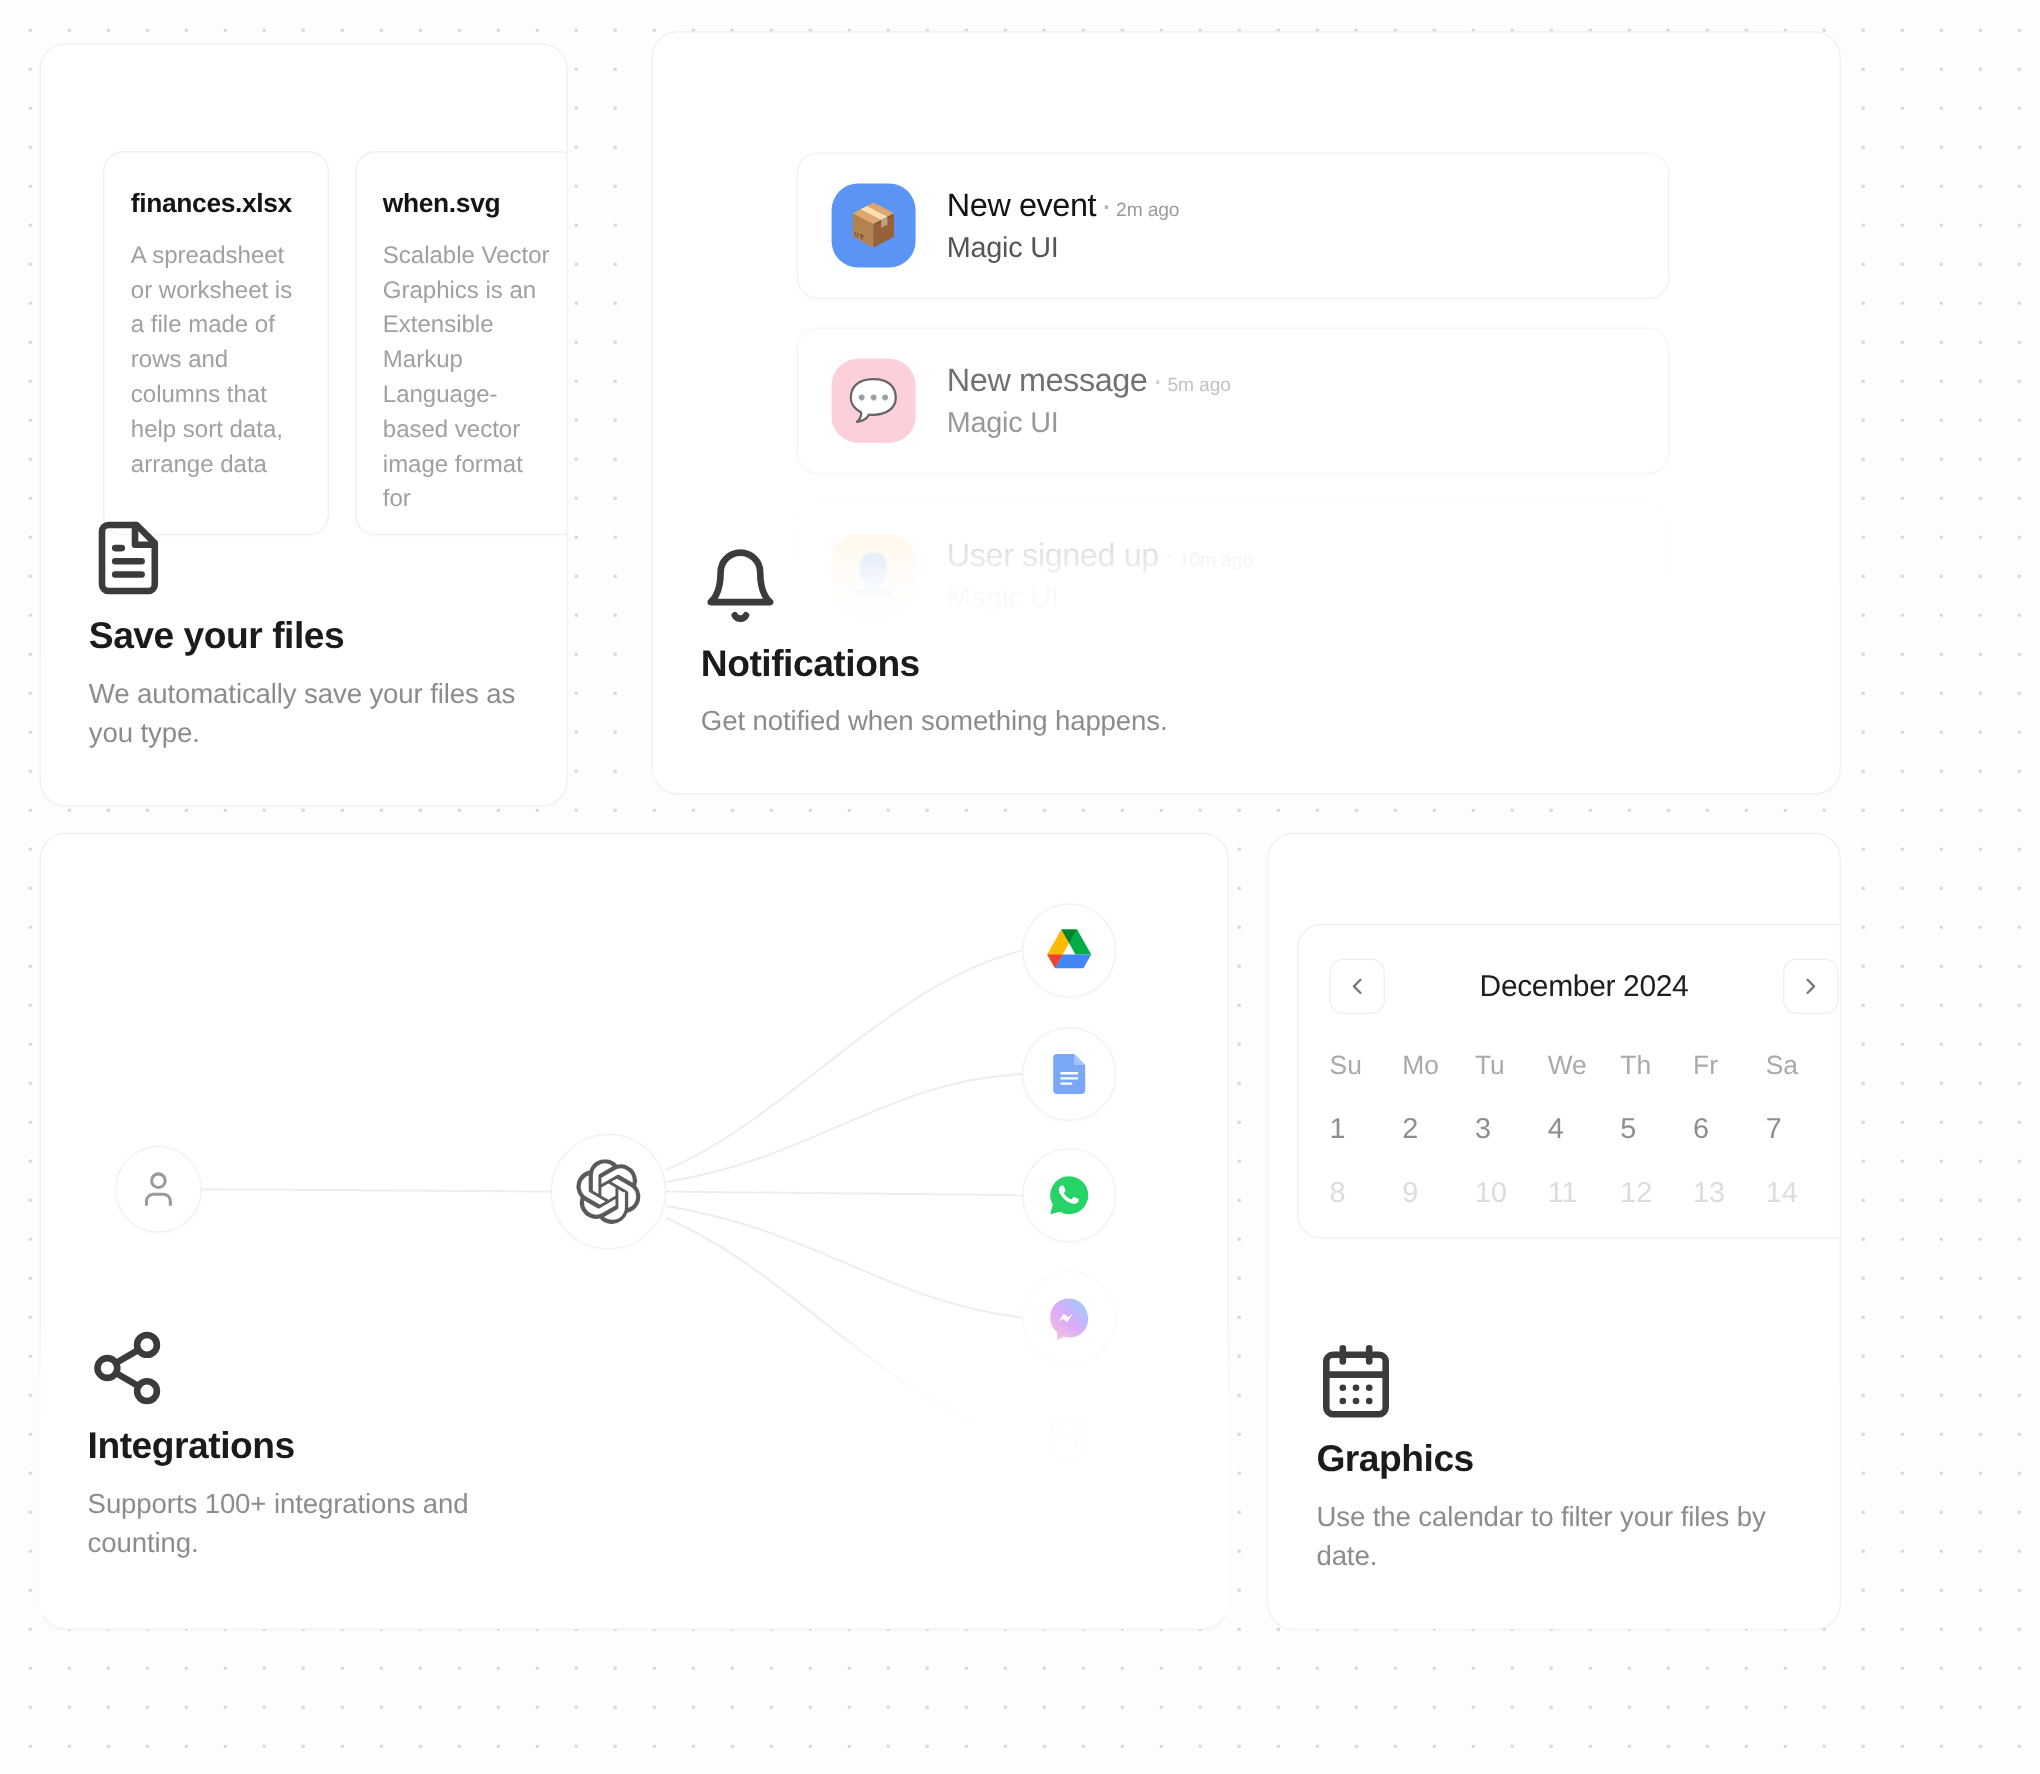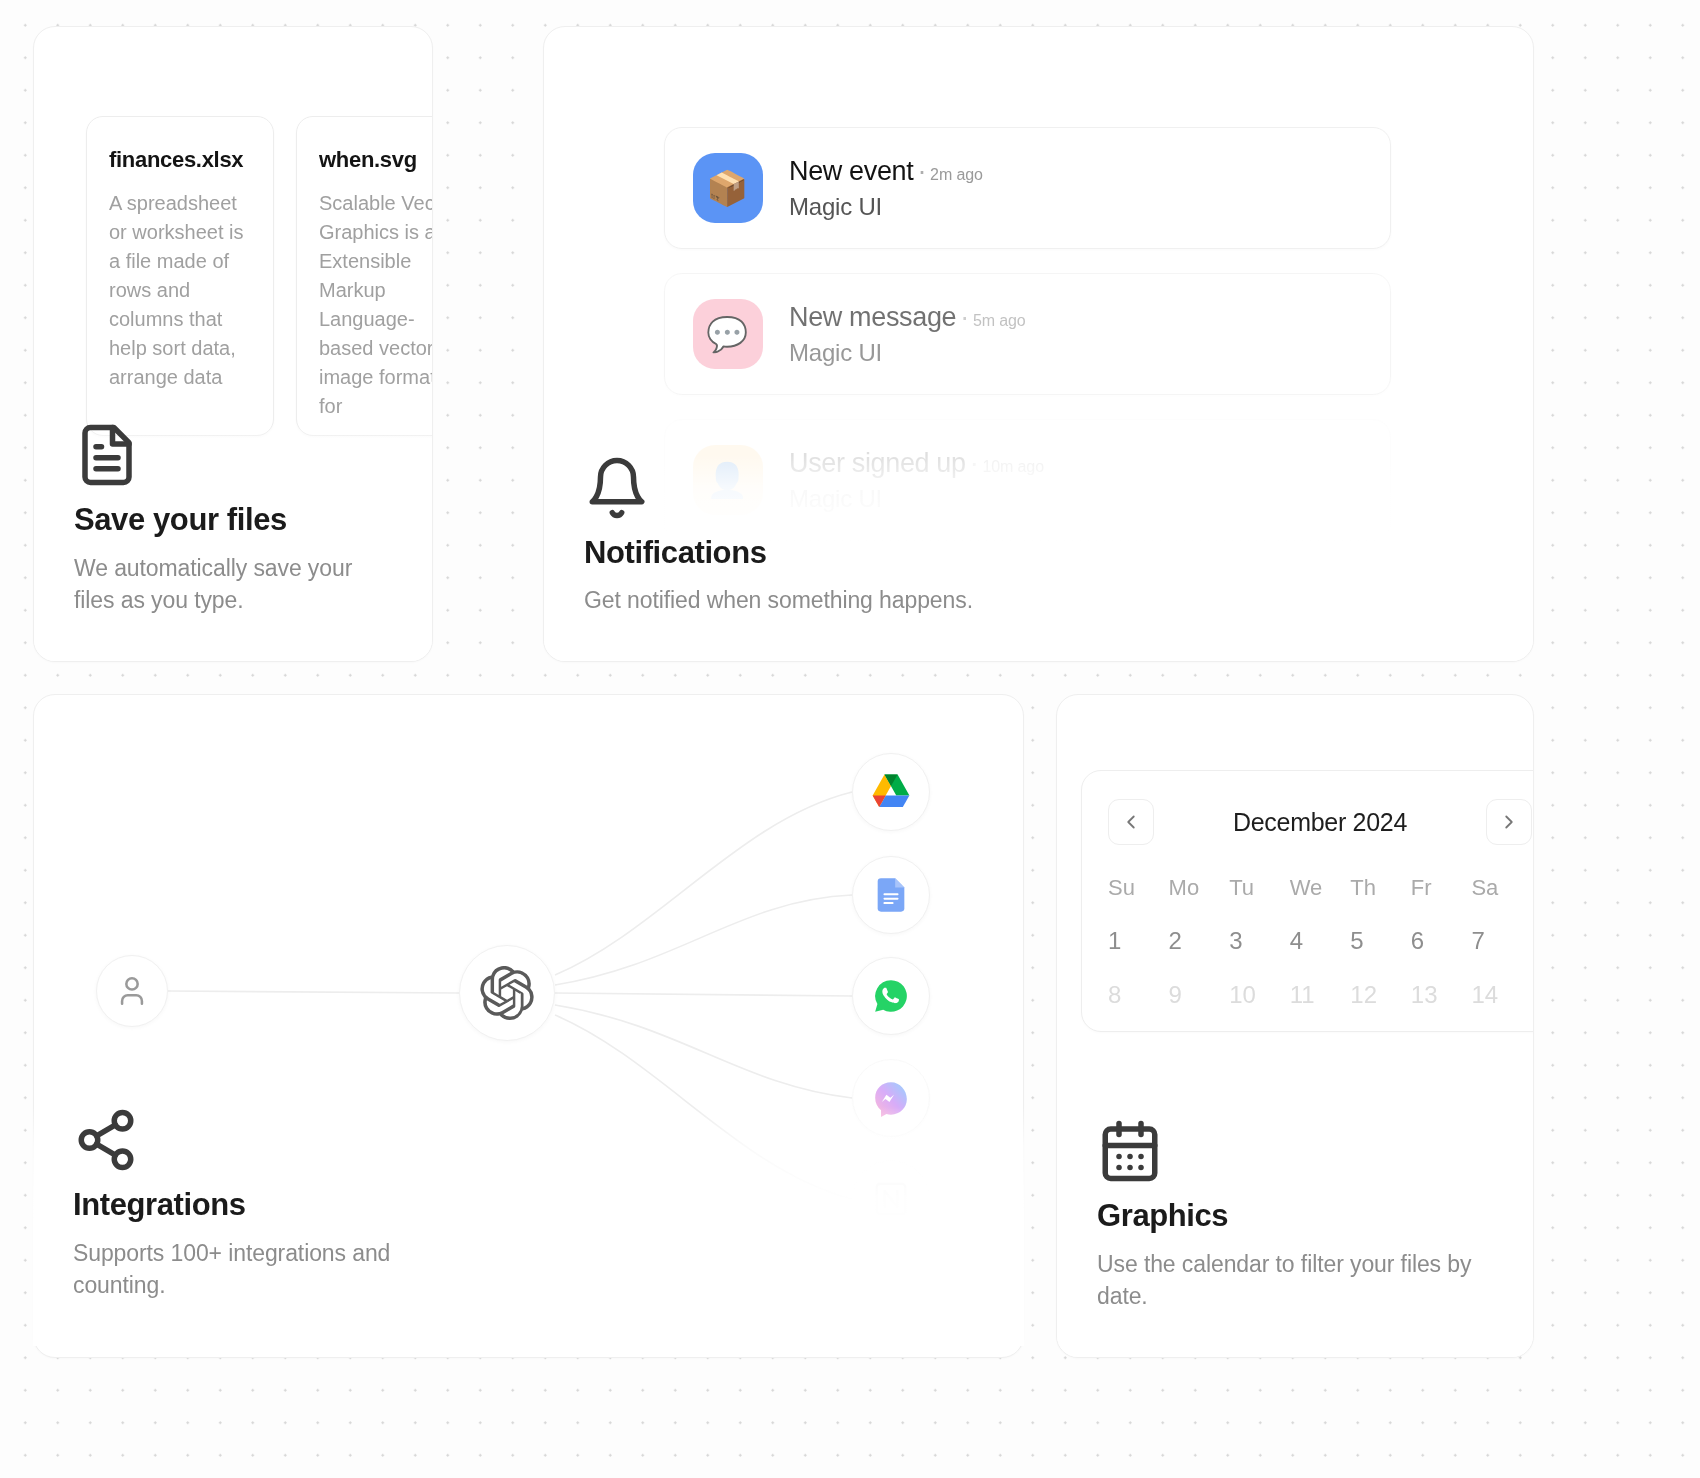--- a/index.html
+++ b/index.html
@@ -25,21 +25,21 @@
   .card {
     position: absolute;
     background: #ffffff;
     border: 1px solid #efefef;
     border-radius: 22px;
     overflow: hidden;
     box-shadow: 0 1px 2px rgba(0,0,0,0.018);
   }
 
   
-  #card-save-files    { left: 33px;   top: 26px;   width: 400px;  height: 636px; }
+  #card-save-files    { left: 33px;   top: 36px;   width: 440px;  height: 636px; }
   #card-notifications { left: 543px;  top: 26px;   width: 991px;  height: 636px; }
   #card-integrations  { left: 33px;   top: 694px;  width: 991px;  height: 664px; }
   #card-calendar      { left: 1056px; top: 694px;  width: 478px;  height: 664px; }
 
   
   .card-footer {
     position: absolute;
     left: 0; right: 0; bottom: 0;
     padding: 0 40px 44px 40px;
     z-index: 6;

